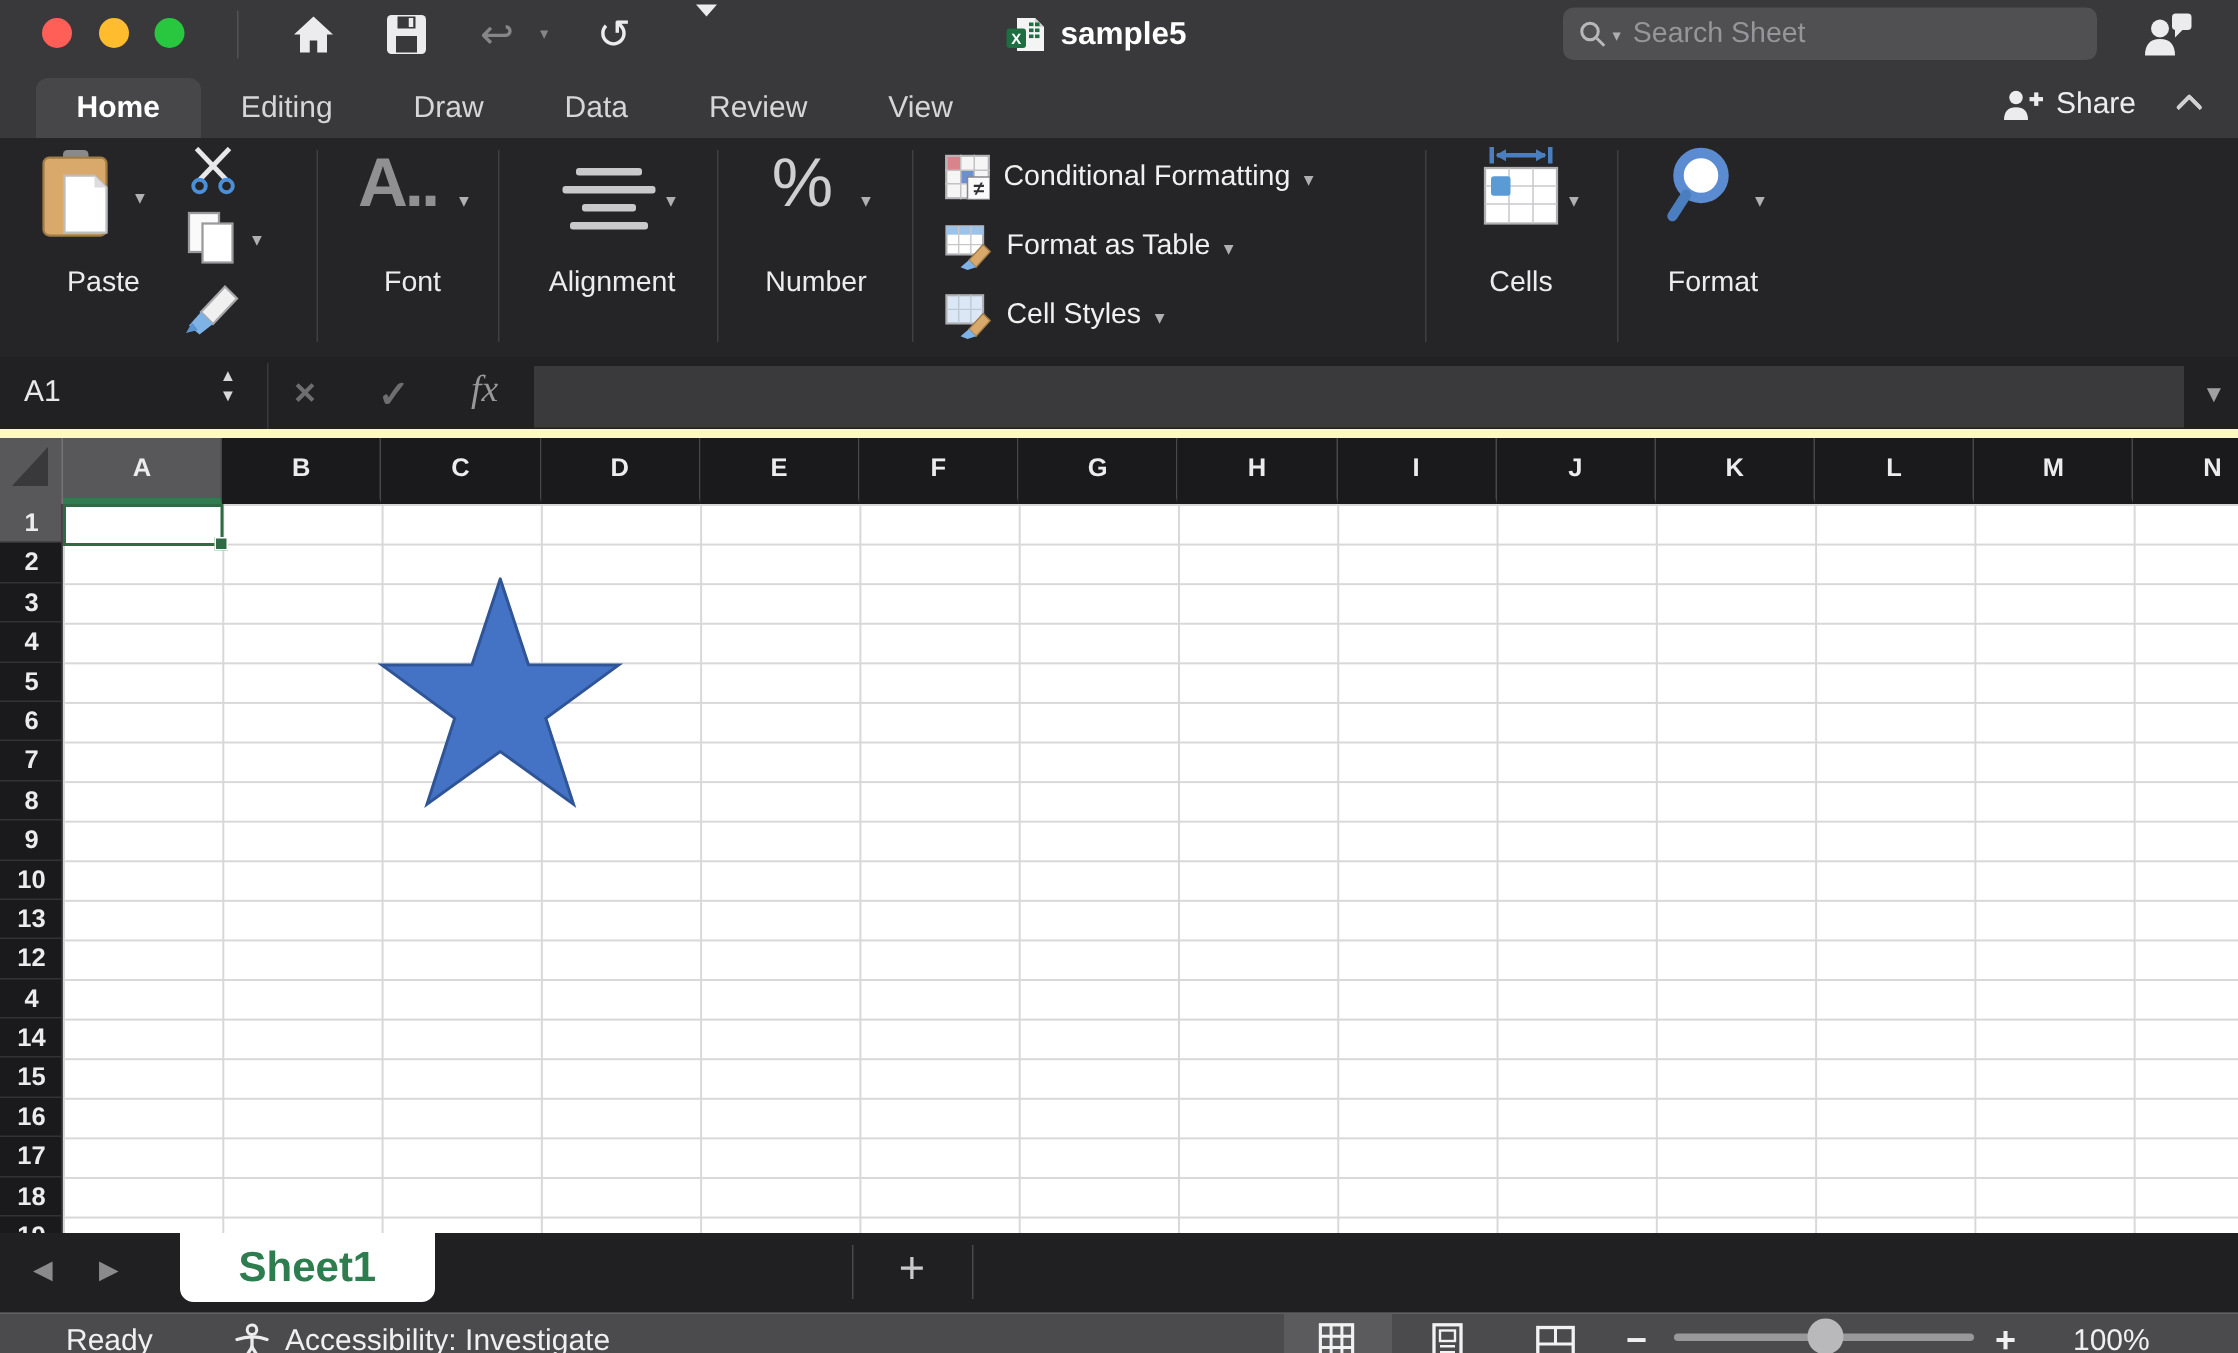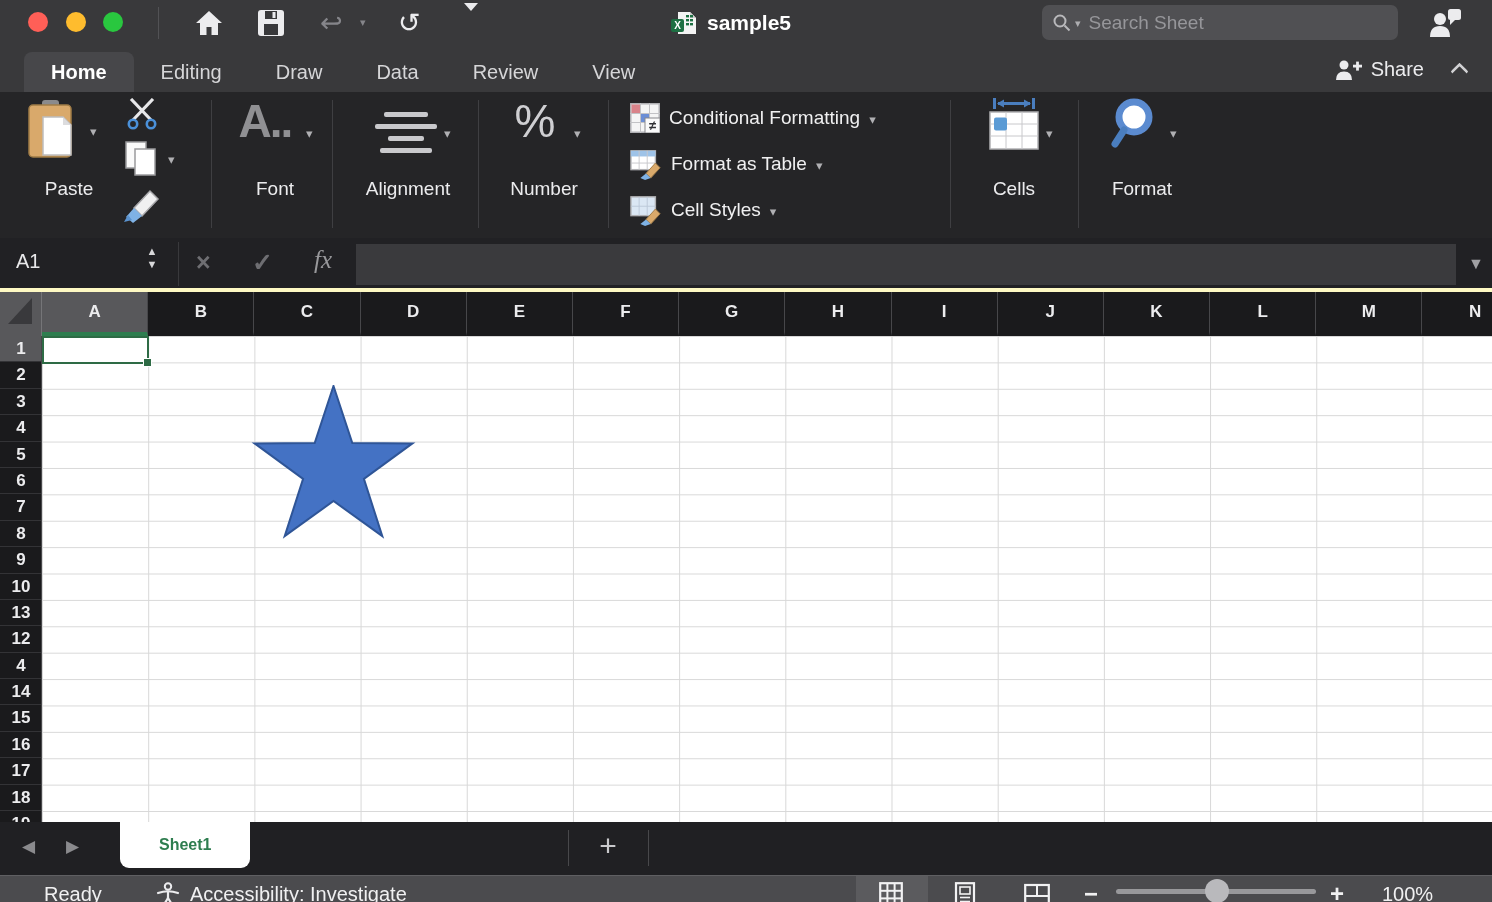--- a/index.html
+++ b/index.html
@@ -53,21 +53,21 @@
     font-size:46px; font-weight:bold; letter-spacing:-2px; }
   .pct-glyph { position:absolute; left:0; top:2px; width:82px; text-align:center; color:#cfcfd2; font-size:46px; }
   .align-icon { position:absolute; left:22px; top:20px; display:flex; flex-direction:column; gap:7px; align-items:center; width:64px; }
   .align-icon i { display:block; height:5px; border-radius:2px; background:#c9c9cc; }
   .stackbtn { position:absolute; left:0; height:36px; display:flex; align-items:center; gap:9px; }
   .stackbtn .sl { color:#f0f0f1; font-size:19px; white-space:nowrap; }
   .stackbtn .sdd { color:#b0b0b3; font-size:13px; margin-top:2px; }
 
   
   .formulabar { position:absolute; left:0; top:238px; width:1492px; height:54px; background:#212124;
-    border-bottom:4px solid #fef9c3; }
+    border-bottom:6px solid #fef9c3; }
   .namebox { position:absolute; left:16px; top:12px; color:#e8e8ea; font-size:20px; }
   .nb-steppers { position:absolute; left:143px; top:7px; width:18px; text-align:center;
     color:#d8d8da; font-size:11px; line-height:13px; }
   .nb-sep { position:absolute; left:178px; top:4px; width:1px; height:44px; background:#39393c; }
   .fb-x { position:absolute; left:196px; top:10px; color:#6e6e72; font-size:25px; font-weight:bold; }
   .fb-check { position:absolute; left:252px; top:10px; color:#6e6e72; font-size:25px; font-weight:bold; }
   .fb-fx { position:absolute; left:314px; top:8px; color:#98989b; font-size:25px; font-style:italic;
     font-family:"Liberation Serif", serif; }
   .fb-input { position:absolute; left:356px; top:6px; width:1100px; height:41px; background:#3a3a3d;
     border:none; outline:none; color:#fff; font-size:19px; padding:0 8px; }
@@ -95,21 +95,21 @@
     background-size:106.2px 26.4px; }
   .sel-cell { position:absolute; left:0; top:0; width:107px; height:28px; border:2px solid #2e6b45; }
   .sel-handle { position:absolute; left:101px; top:22px; width:9px; height:9px; background:#2e6b45;
     border:1px solid #fff; }
   .star-wrap { position:absolute; left:208px; top:49px; width:167px; height:160px; }
 
   
   .sheetbar { position:absolute; left:0; top:822px; width:1492px; height:53px; background:#202023; }
   .nav-arrow { position:absolute; top:0; height:50px; line-height:50px; color:#8a8a8d; font-size:17px; }
   .sheet-tabs { position:absolute; left:120px; top:0; height:46px; display:flex; }
-  .sheet-tab { height:46px; line-height:46px; padding:0 40px; font-size:16px; color:#96969a; text-align:center; }
+  .sheet-tab { height:46px; line-height:46px; padding:0 40px; font-size:28px; color:#96969a; text-align:center; }
   .sheet-tab.active { background:#fff; border-radius:0 0 9px 9px; color:#2e7d4f; font-weight:bold; padding:0 39px; }
   .sb-div { position:absolute; top:8px; width:1px; height:36px; background:#48484b; }
   .add-sheet { position:absolute; left:586px; top:0; width:44px; height:50px; line-height:48px;
     text-align:center; color:#c9c9cc; font-size:30px; }
 
   
   .statusbar { position:absolute; left:0; top:875px; width:1492px; height:27px; background:#4b4b4e;
     border-top:1px solid #5f5f62; }
   .status-text { position:absolute; top:7px; color:#f0f0f1; font-size:20px; white-space:nowrap; }
   .view-hl { position:absolute; left:856px; top:0; width:72px; height:27px; background:#5b5b5e; }

